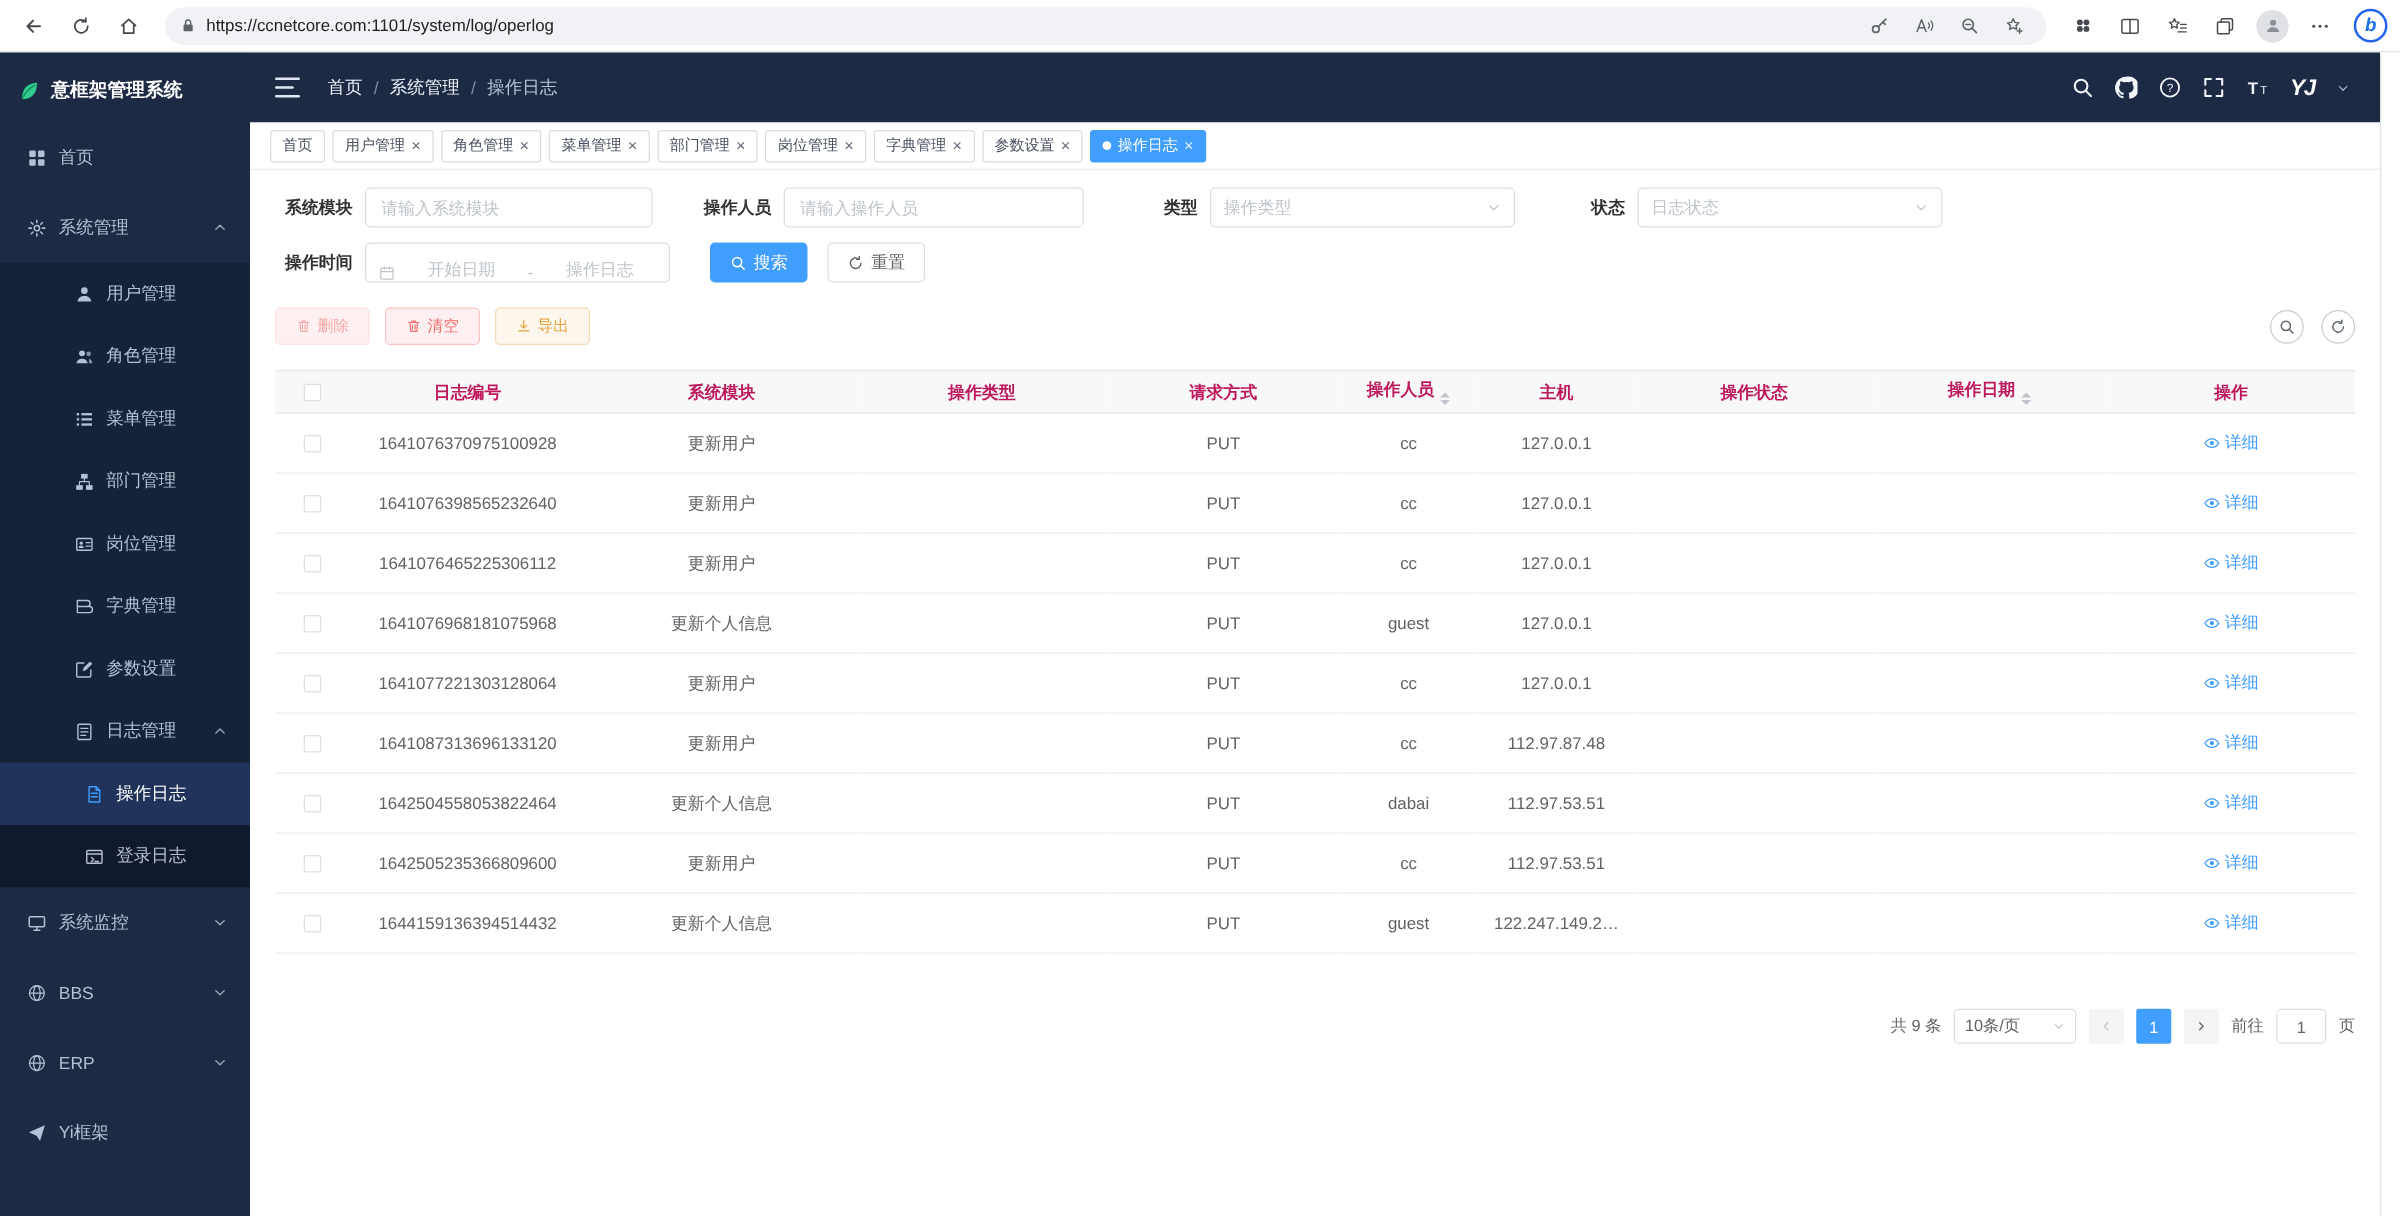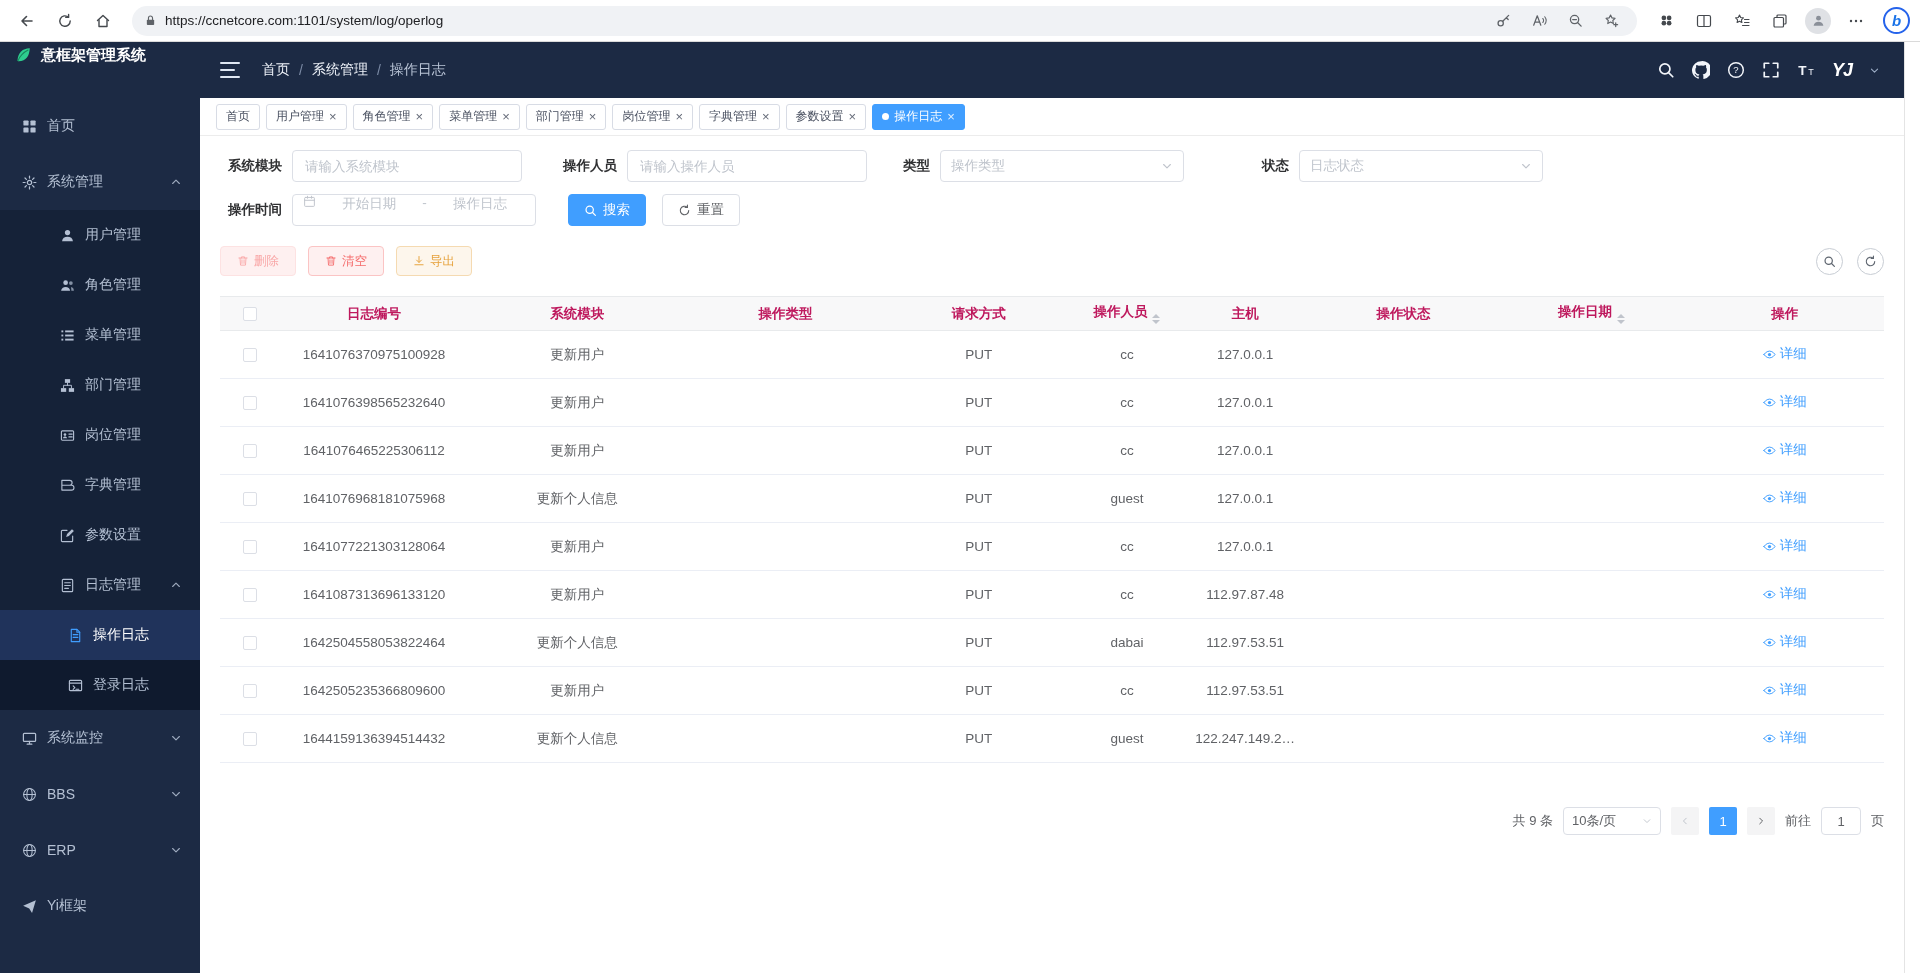--- a/index.html
+++ b/index.html
@@ -17,21 +17,21 @@
   .pill-ic{width:28px;height:26px;border-radius:13px;display:flex;align-items:center;justify-content:center;color:#5f6368;cursor:pointer}
   .avatar-c{width:26px;height:26px;border-radius:50%;background:#dfe1e5;display:flex;align-items:center;justify-content:center;color:#8a8f98}
   .bing{width:27px;height:27px;border-radius:50%;background:#fff;border:2px solid #2563eb;color:#1a73e8;font-weight:bold;font-style:italic;font-size:15px;display:flex;align-items:center;justify-content:center;margin-left:6px;cursor:pointer}
 
   
   .shell{display:flex;height:931px}
   .rail{width:16px;background:#fff;border-left:1px solid #e4e4e4}
 
   
   .sidebar{width:200px;background:#1c2a44;color:#b4c0d3;overflow:hidden;flex:none}
-  .logo{height:56px;display:flex;align-items:flex-start;gap:9px;padding:4px 14px;color:#fff;font-size:15px;font-weight:bold;white-space:nowrap}
+  .logo{height:56px;display:flex;align-items:flex-end;gap:9px;padding:16px 14px;color:#fff;font-size:15px;font-weight:bold;white-space:nowrap}
   .menu-item{display:flex;align-items:center;font-size:14px;cursor:pointer;position:relative;white-space:nowrap}
   .menu-item .mi-icon{width:15px;height:15px;margin-right:10px}
   .lv1{height:56px;padding-left:22px;background:#1c2a44}
   .lv2{height:50px;padding-left:60px;background:#152238}
   .lv3{height:50px;padding-left:68px;background:#0f1a2e}
   .menu-item.active{background:#20335b;color:#fff}
   .menu-item.active .mi-icon{color:#409eff}
   .chev{width:12px;height:12px;position:absolute;right:18px;opacity:.85}
 
   
@@ -63,25 +63,25 @@
   .frow+.frow{margin-top:12px}
   .fgroup{display:flex;align-items:center}
   .flabel{width:62px;text-align:right;margin-right:10px;font-size:13.5px;font-weight:bold;color:#303133;flex:none}
   .flabel.auto{width:auto}
   .inp,.sel,.date-range{height:32px;border:1px solid #dcdfe6;border-radius:4px;background:#fff;font-size:13.5px;color:#606266}
   .inp{width:230px;padding:0 12px;outline:none;font-family:inherit}
   .inp::placeholder{color:#bfc4cc}
   .sel{width:244px;display:flex;align-items:center;justify-content:space-between;padding:0 10px;cursor:pointer}
   .ph{color:#bfc4cc}
   .sel .icon{color:#c0c4cc}
-  .date-range{width:244px;display:flex;align-items:flex-start;padding:0 10px;gap:8px;cursor:pointer}
+  .date-range{width:244px;display:flex;align-items:flex-end;padding:0 10px;gap:8px;cursor:pointer}
   .date-range .ph{flex:1;text-align:center}
   .dr-sep{color:#bfc4cc}
   .gray{color:#c0c4cc}
-  .ml33{margin-left:33px}.ml64{margin-left:36px}.ml61{margin-left:78px}.ml32{margin-left:32px}.ml16{margin-left:16px}
+  .ml33{margin-left:33px}.ml64{margin-left:64px}.ml61{margin-left:61px}.ml32{margin-left:32px}.ml16{margin-left:16px}
 
   .btn{height:32px;border-radius:4px;border:1px solid #dcdfe6;background:#fff;color:#606266;font-size:13.5px;padding:0 15px;display:inline-flex;align-items:center;gap:6px;cursor:pointer;font-family:inherit}
   .btn-primary{background:#409eff;border-color:#409eff;color:#fff}
 
   .toolbar{margin-top:20px;display:flex;align-items:center;gap:12px}
   .btn-sm{height:30px;font-size:12.5px;padding:0 16px;border-radius:4px;border:1px solid;display:inline-flex;align-items:center;gap:5px;cursor:pointer;font-family:inherit;background:#fff}
   .b-danger-dis{color:#f9a7a7;border-color:#fde2e2;background:#fef0f0;cursor:not-allowed}
   .b-danger{color:#f56c6c;border-color:#fbc4c4;background:#fef0f0}
   .b-warning{color:#e6a23c;border-color:#f5dab1;background:#fdf6ec}
   .tool-right{margin-left:auto;display:flex;gap:14px}

